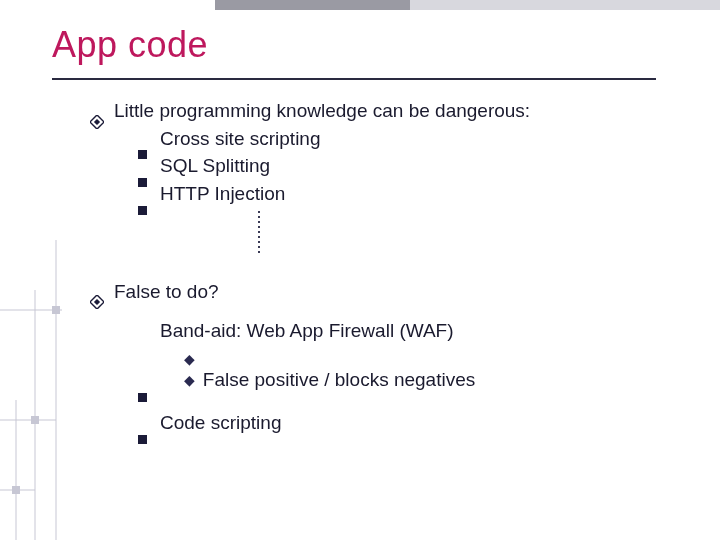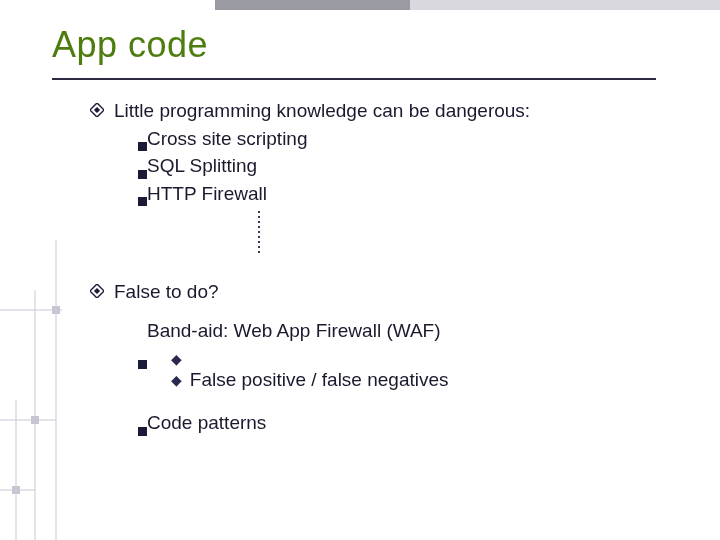--- a/index.html
+++ b/index.html
@@ -20,60 +20,60 @@
   }
   .top-bar .seg1 { width: 215px; background: #fff; }
   .top-bar .seg2 { width: 195px; background: #9a9aa3; }
   .top-bar .seg3 { flex: 1; background: #d8d8de; }
   .title {
     position: absolute;
     top: 24px;
     left: 52px;
     font-size: 36px;
     font-weight: 400;
-    color: #4d7c0f;
+    color: #be185d;
     letter-spacing: 0.5px;
   }
   .hr {
     position: absolute;
     top: 78px;
     left: 52px;
     width: 604px;
     height: 2px;
     background: #2a2a40;
   }
   .content {
     position: absolute;
     top: 98px;
     left: 90px;
     right: 30px;
     font-size: 19px;
     line-height: 1.35;
   }
   .bullet-row {
     display: flex;
-    align-items: flex-start;
+    align-items: flex-end;
     gap: 10px;
     margin-bottom: 2px;
   }
   .diamond-icon {
     width: 14px; height: 14px;
     position: relative;
     top: 5px;
     flex-shrink: 0;
   }
   .diamond-icon svg { display: block; }
   .sub-list {
     margin-left: 48px;
     margin-top: 2px;
   }
   .sub-row {
     display: flex;
-    align-items: center;
-    gap: 0;
+    align-items: flex-end;
+    gap: 13px;
     margin-bottom: 2px;
   }
   .square-icon {
     width: 9px; height: 9px;
     background: #1b1b38;
     position: relative;
     top: 8px;
     flex-shrink: 0;
   }
   .dots {
@@ -143,21 +143,21 @@
     <div class="sub-row">
       <span class="square-icon"></span>
       <span>Cross site scripting</span>
     </div>
     <div class="sub-row">
       <span class="square-icon"></span>
       <span>SQL Splitting</span>
     </div>
     <div class="sub-row">
       <span class="square-icon"></span>
-      <span>HTTP Firewall</span>
+      <span>HTTP Injection</span>
     </div>
     <div class="dots"></div>
   </div>
 
   <div class="gap"></div>
 
   <div class="bullet-row">
     <span class="diamond-icon">
       <svg viewBox="0 0 14 14">
           <g transform="translate(7,7) rotate(45)">
@@ -173,28 +173,28 @@
     <div class="sub-row">
       <span class="square-icon"></span>
       <div style="flex:1">
         <span>Band-aid:   Web App Firewall  (WAF)</span>
         <div class="subsub">
           <div class="subsub-row">
             <span class="chev">◆</span>
           </div>
           <div class="subsub-row">
             <span class="chev">◆</span>
-            <span>False positive / false negatives</span>
+            <span>False positive / blocks negatives</span>
           </div>
         </div>
       </div>
     </div>
     <div class="sub-row" style="margin-top:16px">
       <span class="square-icon"></span>
-      <span>Code patterns</span>
+      <span>Code scripting</span>
     </div>
   </div>
 
 </div>
 
 <svg class="deco" viewBox="0 0 62 300">
   <g stroke="#c7c7d4" stroke-width="1" fill="none">
     <line x1="56" y1="0" x2="56" y2="300"></line>
     <line x1="0" y1="70" x2="62" y2="70"></line>
     <line x1="35" y1="50" x2="35" y2="300"></line>

